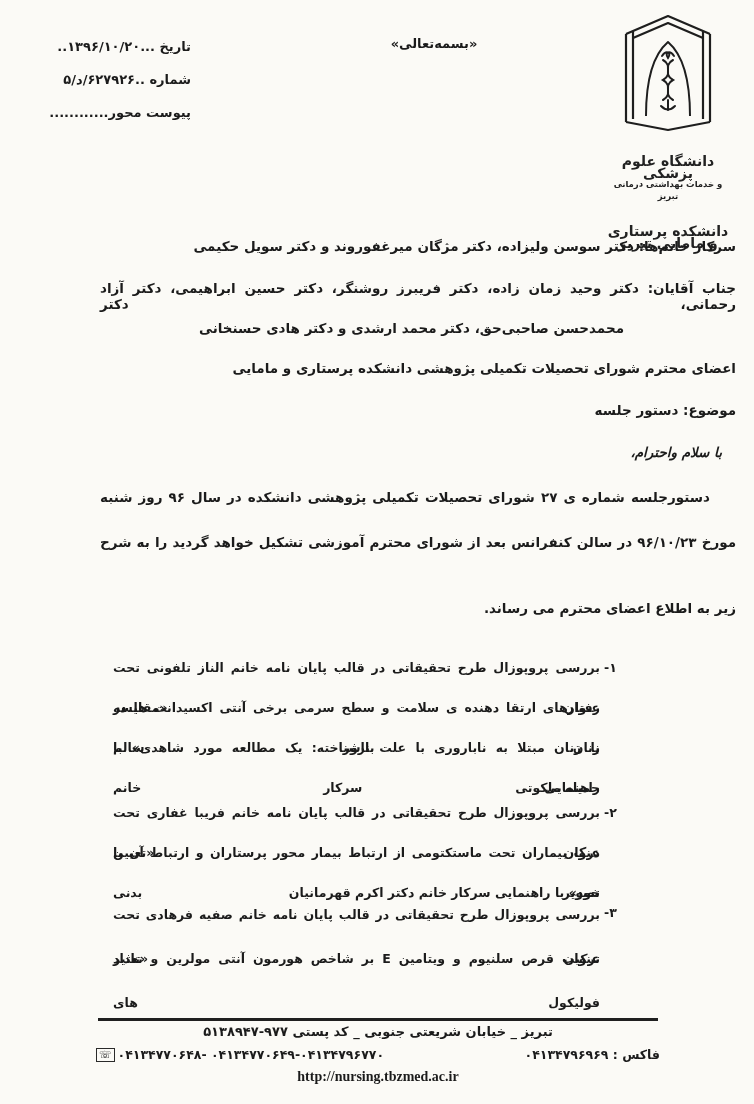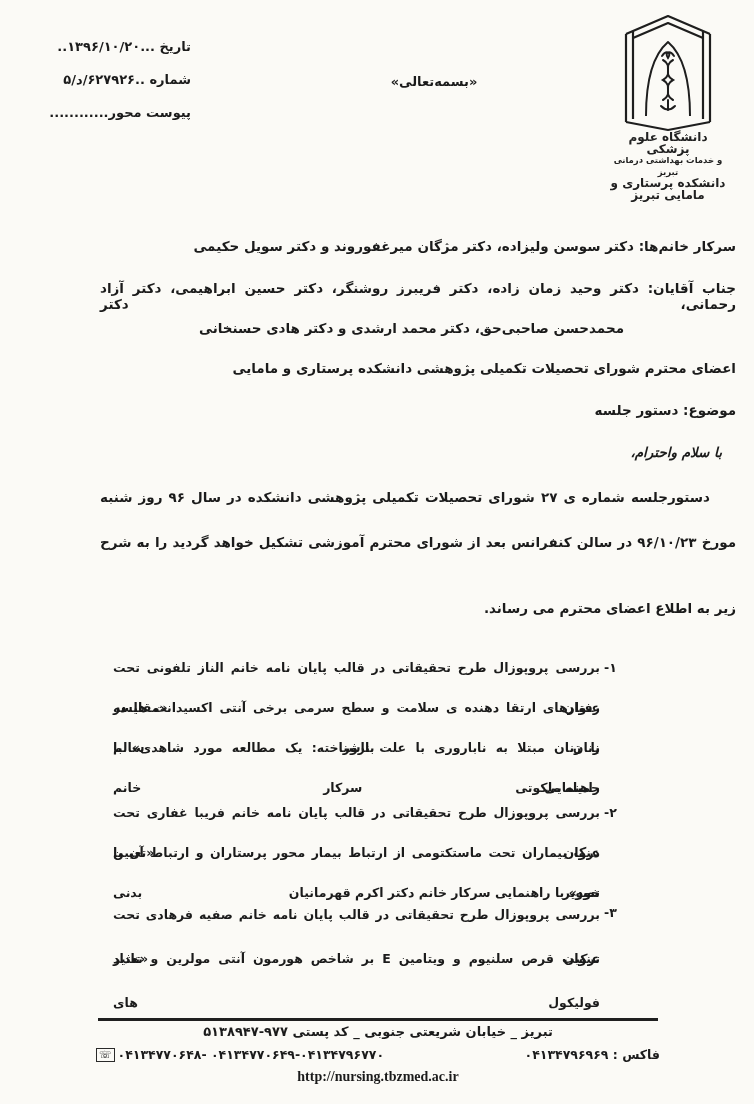--- a/index.html
+++ b/index.html
@@ -6,26 +6,26 @@
   .page{
     position:relative;width:754px;height:1104px;margin:0 auto;
     background:#fbfaf6;color:#1b1b1b;overflow:hidden;
     font-family:"DejaVu Sans",sans-serif;
   }
   .fa{direction:rtl;}
   .abs{position:absolute;}
   
   #meta{left:33px;top:30px;width:158px;font-size:13px;font-weight:bold;text-align:right;line-height:33px;}
   
-  #besmele{left:386px;top:36px;width:96px;text-align:center;font-size:13px;font-weight:bold;margin-top:38px;}
+  #besmele{left:386px;top:36px;width:96px;text-align:center;font-size:13px;font-weight:bold;}
   
   #logo{left:606px;top:10px;width:124px;text-align:center;}
   #logo svg{display:block;margin:0 auto;}
   .logo-cap{font-size:8.5px;font-weight:bold;line-height:11.5px;color:#222;}
-  .logo-cap1{font-size:12px;}
+  .logo-cap1{font-size:14px;margin-top:24px;}
   
   .l{position:absolute;left:100px;width:636px;direction:rtl;font-weight:bold;font-size:13.5px;box-sizing:border-box;}
   .jline{text-align:justify;text-align-last:justify;}
   .rline{text-align:right;}
   #rec1{top:238px;}
   #rec2{top:280px;}
   #rec3{top:320px;padding-right:112px;}
   #rec4{top:360px;}
   #subject{top:402px;}
   #salute{top:444px;font-style:italic;padding-right:14px;}

